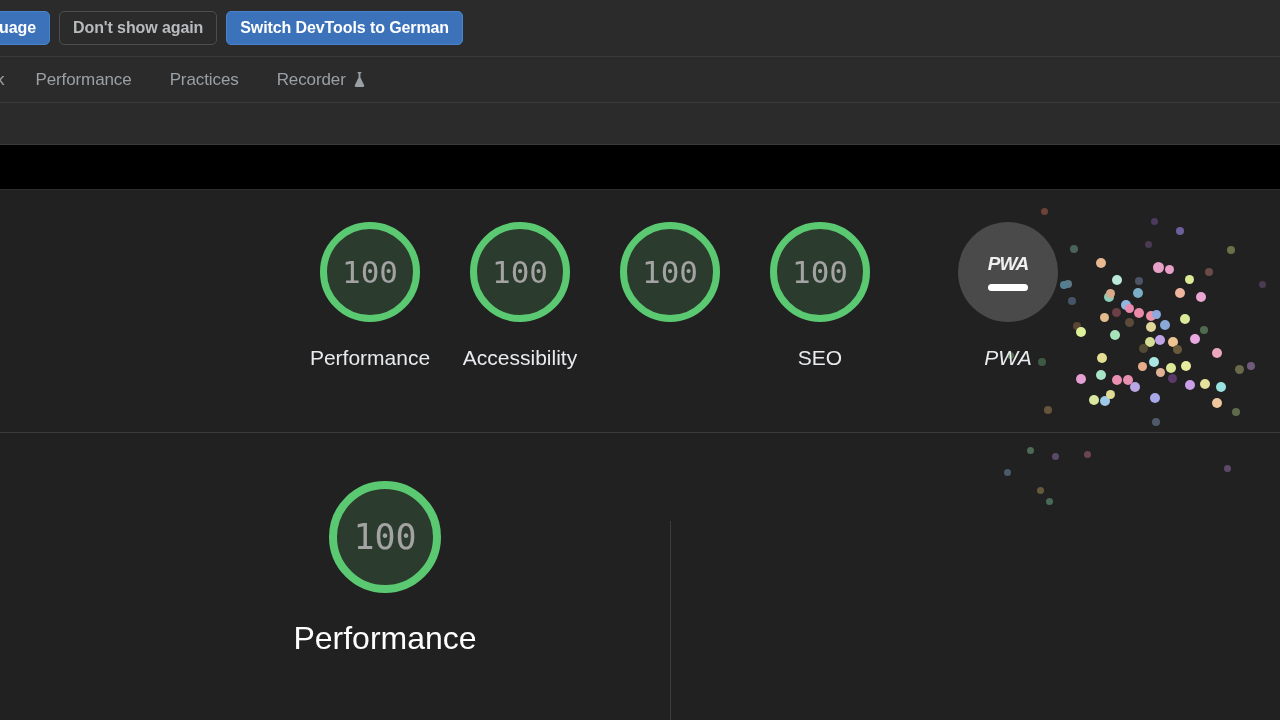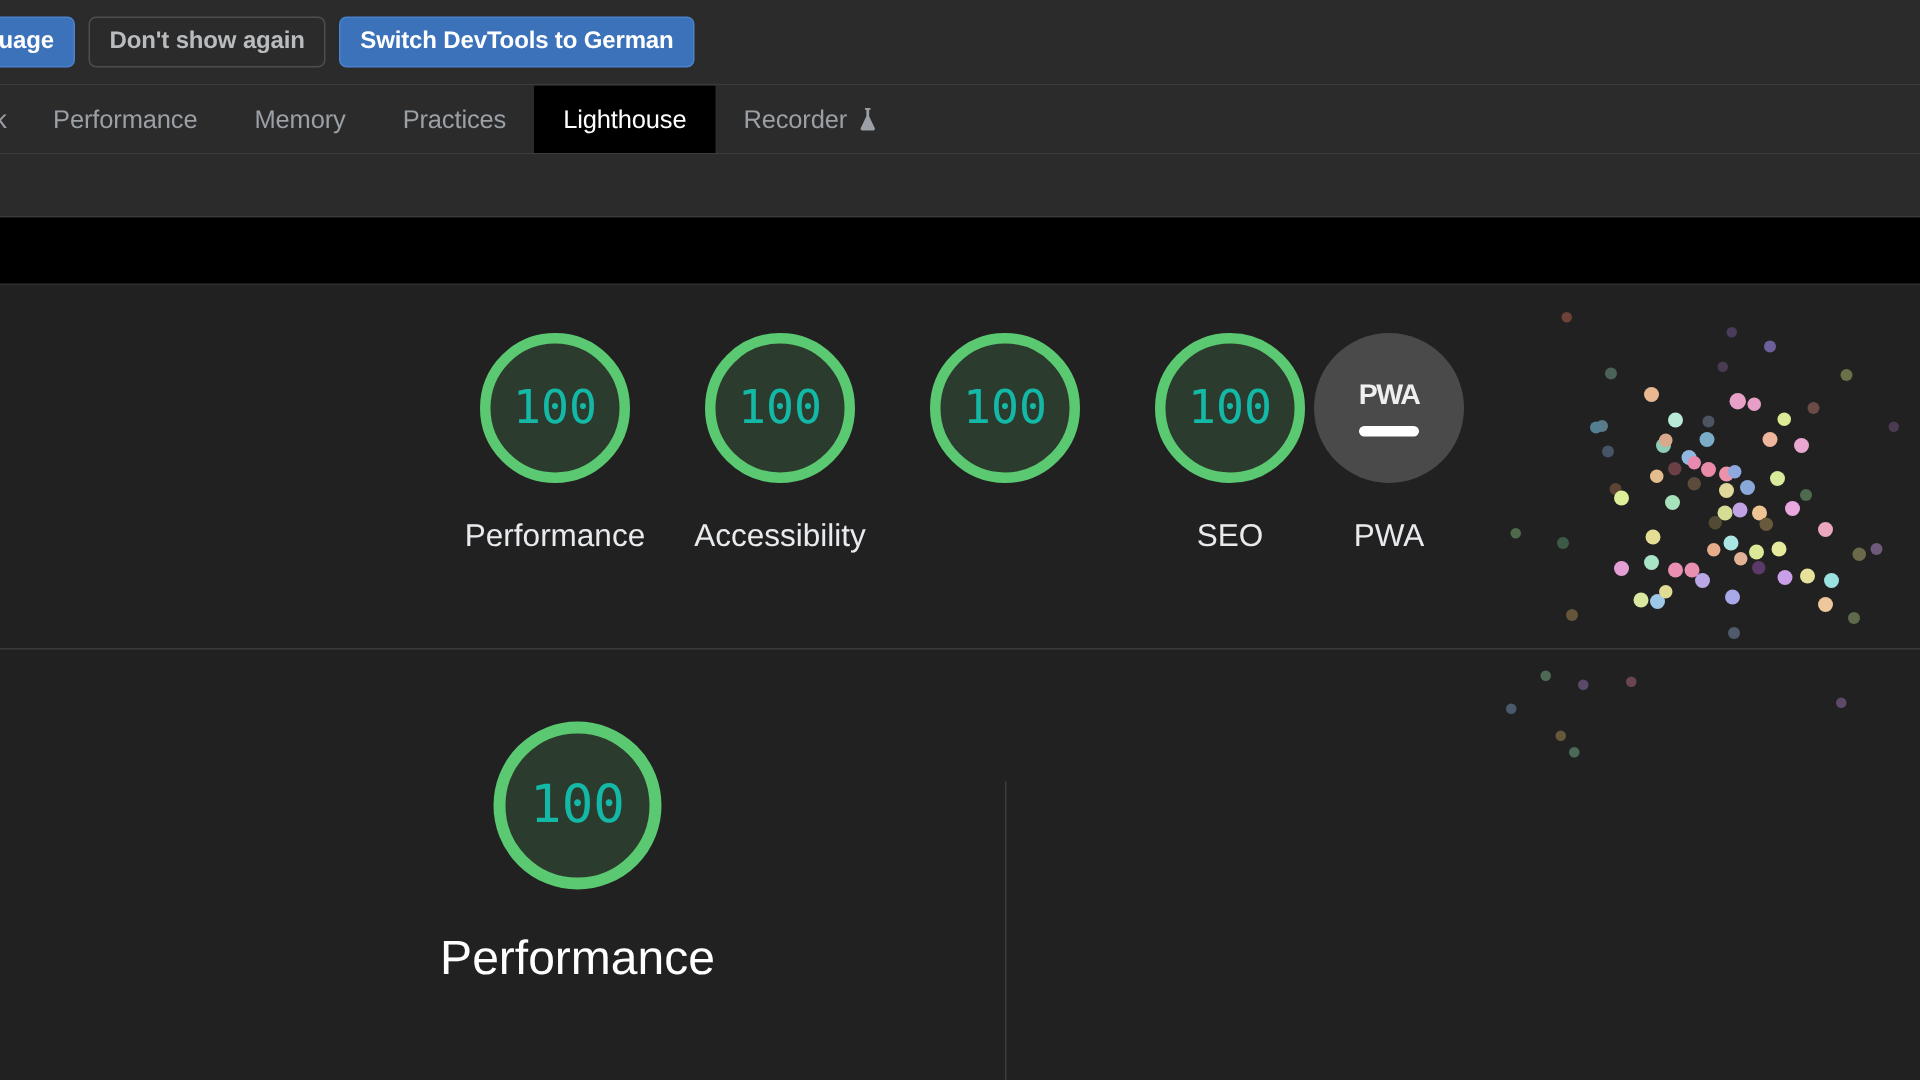--- a/index.html
+++ b/index.html
@@ -96,21 +96,21 @@
   }
   .ring {
     width: 100px; height: 100px; border-radius: 50%;
     border: 7px solid #5bc971;
     background: #2b3b2d;
     display: flex; align-items: center; justify-content: center;
   }
   .ring .score {
     font-family: "DejaVu Sans Mono", monospace;
     font-size: 31px;
-    color: #14b8a6;
+    color: #a3a3a3;
     letter-spacing: 0px;
   }
   .pwa-badge {
     width: 100px; height: 100px; border-radius: 50%;
     background: #4a4a4a;
     display: flex; flex-direction: column;
     align-items: center; justify-content: center;
     gap: 9px;
   }
   .pwa-badge .pwa-text {
@@ -176,27 +176,21 @@
     </div>
 
   <div class="tabstrip" id="tabstrip">
       <div class="tab clipped">
         <span>k</span>
       </div>
       <div class="tab">
         <span>Performance</span>
       </div>
       <div class="tab">
-        <span>Memory</span>
-      </div>
-      <div class="tab">
         <span>Practices</span>
-      </div>
-      <div class="tab active">
-        <span>Lighthouse</span>
       </div>
       <div class="tab">
         <span>Recorder</span>
         <svg class="flask" viewBox="0 0 14 18" fill="#9aa0a6">
           <path d="M5 1h4v1.2H8v4.6l4 8.4c.4.9-.2 1.8-1.1 1.8H3.1c-.9 0-1.5-.9-1.1-1.8l4-8.4V2.2H5V1z"></path>
         </svg>
       </div>
     </div>
 
   <div class="subtoolbar"></div>
@@ -303,21 +297,21 @@
           <div class="ring">
             <span class="score">100</span>
           </div>
         </div>
         <div class="gauge-item" style="left: 740px;">
           <div class="ring">
             <span class="score">100</span>
           </div>
           <div class="gauge-label">SEO</div>
         </div>
-        <div class="gauge-item" style="left: 846px;">
+        <div class="gauge-item" style="left: 928px; font-style: italic;">
           <div class="pwa-badge">
             <span class="pwa-text">PWA</span>
             <span class="pwa-dash"></span>
           </div>
           <div class="gauge-label">PWA</div>
         </div>
       </div>
 
     <div class="hr-divider"></div>
 

